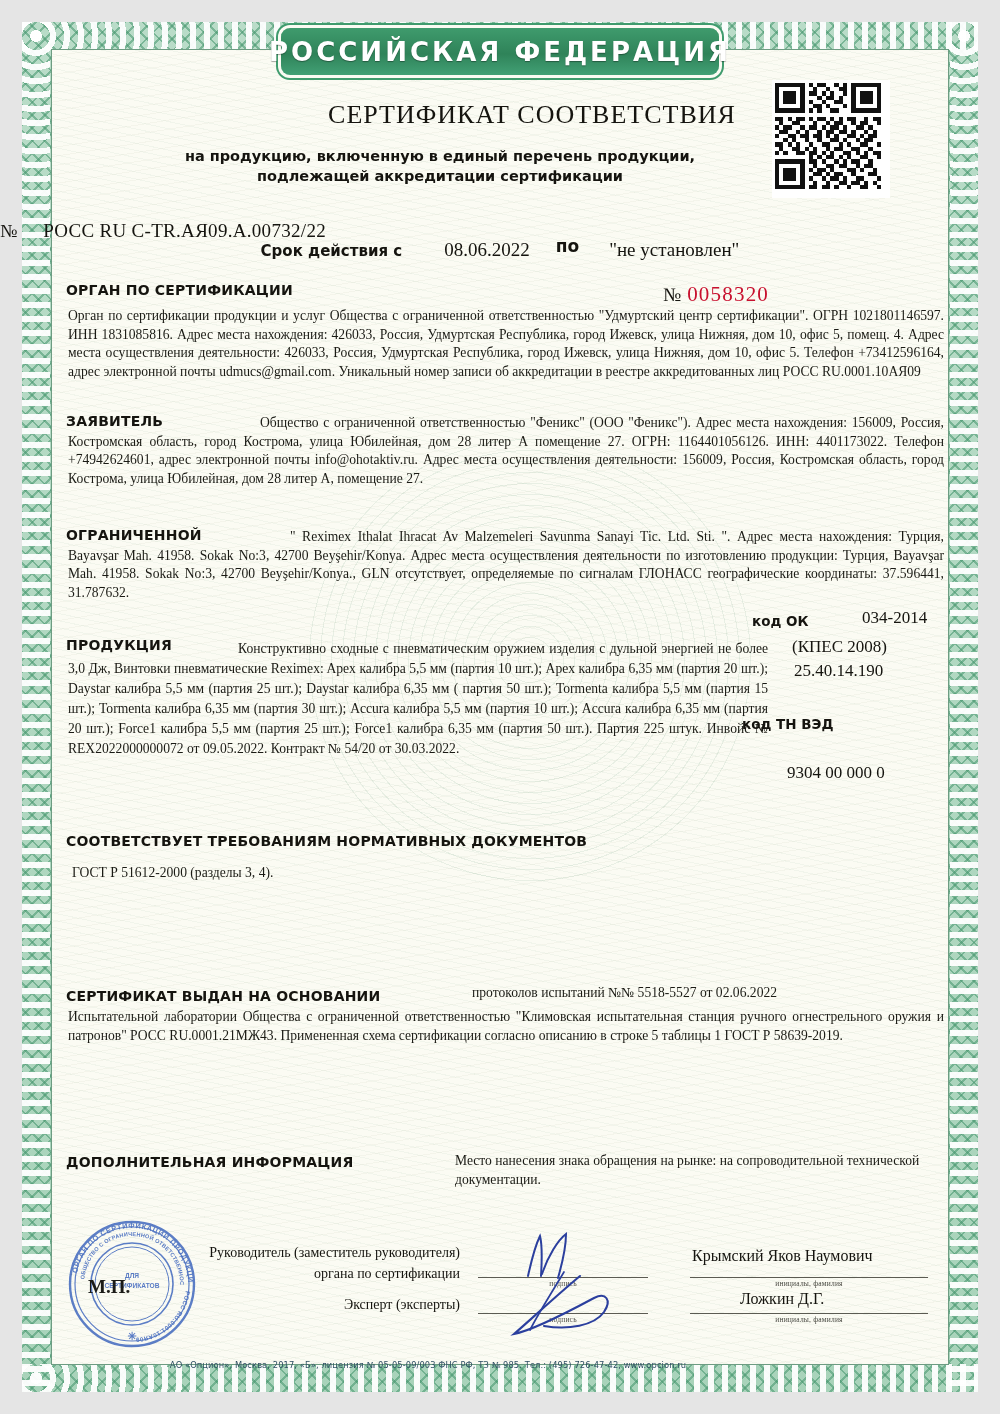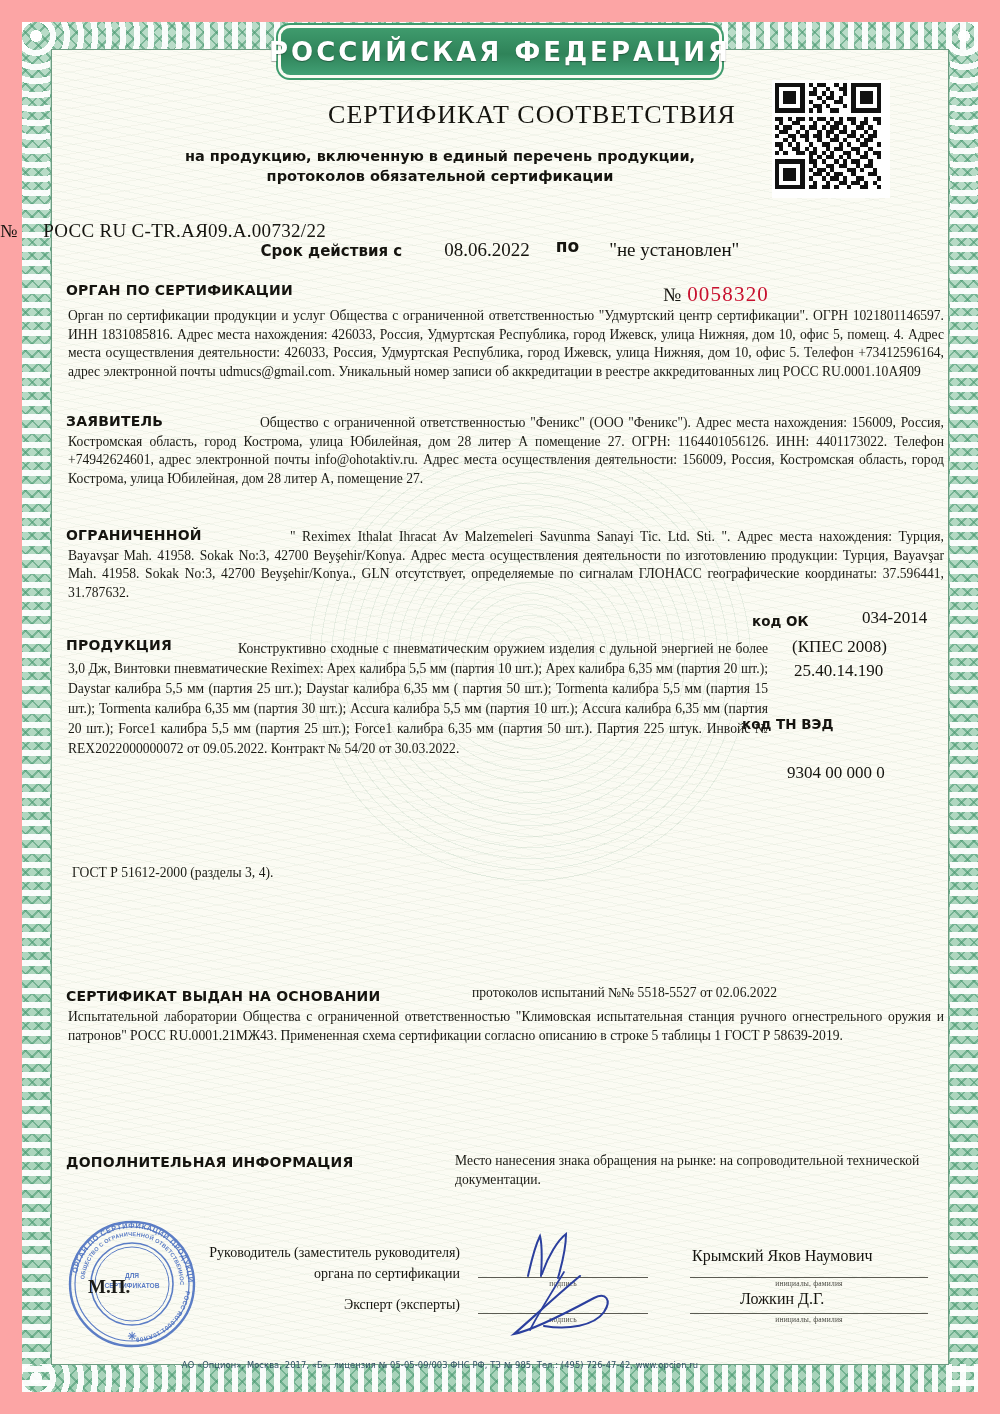--- a/index.html
+++ b/index.html
@@ -7,21 +7,21 @@
   body{
     width:1000px;height:1414px;
     background:#ffffff;
     font-family:"Liberation Serif", serif;
     -webkit-font-smoothing:antialiased;
   }
   .page{
     position:relative;
     width:1000px;height:1414px;
     overflow:hidden;
-    background:#fca5a5;
+    background:#e5e5e5;
   }
 
   
   .border-frame{
     position:absolute;left:22px;top:22px;
     width:956px;height:1370px;
     box-sizing:border-box;
     background:
       repeating-linear-gradient(135deg,
         rgba(70,150,110,.55) 0 2px,
@@ -199,21 +199,21 @@
   .mp{
     position:absolute;left:88px;top:1276px;
     font-family:"Liberation Serif",serif;
     font-weight:bold;font-size:19px;color:#1b1b17;
   }
 
   .footer{
     position:absolute;left:0;top:1360px;width:856px;
     text-align:center;
     font-family:"DejaVu Sans",sans-serif;
-    font-size:8.3px;color:#2f4f63;letter-spacing:.1px;margin-left:12px;
+    font-size:8.3px;color:#2f4f63;letter-spacing:.1px;
   }
 </style>
 </head>
 <body>
 
 <div class="page">
 
   <div class="border-frame"></div>
   <div class="wave-top"></div>
   <div class="wave-bottom"></div>
@@ -396,21 +396,21 @@
         <rect x="17" y="24" width="1" height="1"></rect>
           <rect x="20" y="24" width="2" height="1"></rect>
           <rect x="24" y="24" width="1" height="1"></rect>
       </g>
     </svg>
   </div>
 
   <div class="title-main">СЕРТИФИКАТ СООТВЕТСТВИЯ</div>
   <div class="subtitle">
     <div>на продукцию, включенную в единый перечень продукции,</div>
-    <div>протоколов обязательной сертификации</div>
+    <div>подлежащей аккредитации сертификации</div>
   </div>
 
   <div class="numline">
     <span class="nolabel">№</span><span class="nonum">РОСС RU C-TR.АЯ09.А.00732/22</span>
   </div>
 
   <div class="validline">
     <span class="lbl">Срок действия с</span><span class="d1">08.06.2022</span><span class="po">по</span><span class="d2">"не установлен"</span>
   </div>
 
@@ -429,20 +429,21 @@
   <div class="sec-head" style="left:66px;top:637px;">ПРОДУКЦИЯ</div>
   <div class="sec-body" style="left:68px;top:639px;width:700px;text-indent:170px;line-height:20px;">Конструктивно сходные с пневматическим оружием изделия с дульной энергией не более 3,0 Дж, Винтовки пневматические Reximex: Apex калибра 5,5 мм (партия 10 шт.); Apex калибра 6,35 мм (партия 20 шт.); Daystar калибра 5,5 мм (партия 25 шт.); Daystar калибра 6,35 мм ( партия 50 шт.); Tormenta калибра 5,5 мм (партия 15 шт.); Tormenta калибра 6,35 мм (партия 30 шт.); Accura калибра 5,5 мм (партия 10 шт.); Accura калибра 6,35 мм (партия 20 шт.); Force1 калибра 5,5 мм (партия 25 шт.); Force1 калибра 6,35 мм (партия 50 шт.). Партия 225 штук. Инвойс № REX2022000000072 от 09.05.2022. Контракт № 54/20 от 30.03.2022.</div>
 
   <div class="code-label" style="left:752px;top:613px;">код ОК</div>
   <div class="code-value" style="left:862px;top:608px;">034-2014</div>
   <div class="code-value" style="left:792px;top:637px;">(КПЕС 2008)</div>
   <div class="code-value" style="left:794px;top:661px;">25.40.14.190</div>
   <div class="code-label" style="left:742px;top:716px;">код ТН ВЭД</div>
   <div class="code-value" style="left:787px;top:763px;">9304 00 000 0</div>
 
+  <div class="sec-head" style="left:66px;top:833px;">СООТВЕТСТВУЕТ ТРЕБОВАНИЯМ НОРМАТИВНЫХ ДОКУМЕНТОВ</div>
   <div class="sec-body" style="left:72px;top:864px;width:700px;">ГОСТ Р 51612-2000 (разделы 3, 4).</div>
 
   <div class="sec-head" style="left:66px;top:988px;">СЕРТИФИКАТ ВЫДАН НА ОСНОВАНИИ</div>
   <div class="sec-body" style="left:472px;top:984px;width:472px;text-align:left;">протоколов испытаний №№ 5518-5527 от 02.06.2022</div>
   <div class="sec-body" style="left:68px;top:1008px;width:876px;">Испытательной лаборатории Общества с ограниченной ответственностью "Климовская испытательная станция ручного огнестрельного оружия и патронов" РОСС RU.0001.21МЖ43. Примененная схема сертификации согласно описанию в строке 5 таблицы 1 ГОСТ Р 58639-2019.</div>
 
   <div class="sec-head" style="left:66px;top:1154px;">ДОПОЛНИТЕЛЬНАЯ ИНФОРМАЦИЯ</div>
   <div class="sec-body" style="left:455px;top:1152px;width:489px;text-align:left;">Место нанесения знака обращения на рынке: на сопроводительной технической документации.</div>
 
   <div class="stamp">

